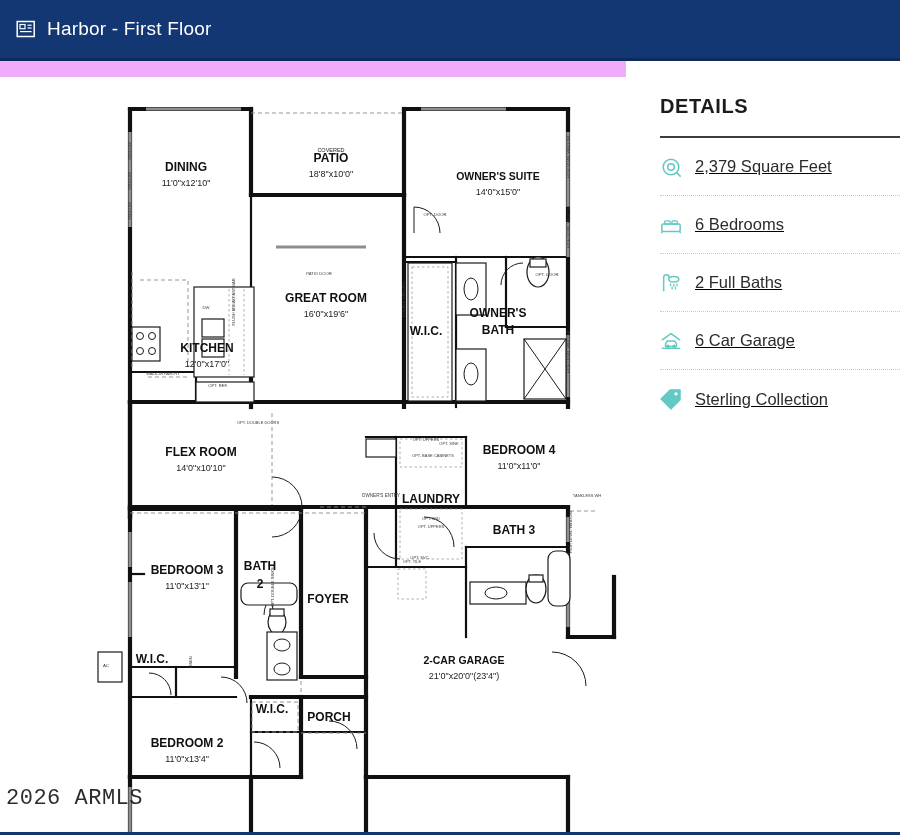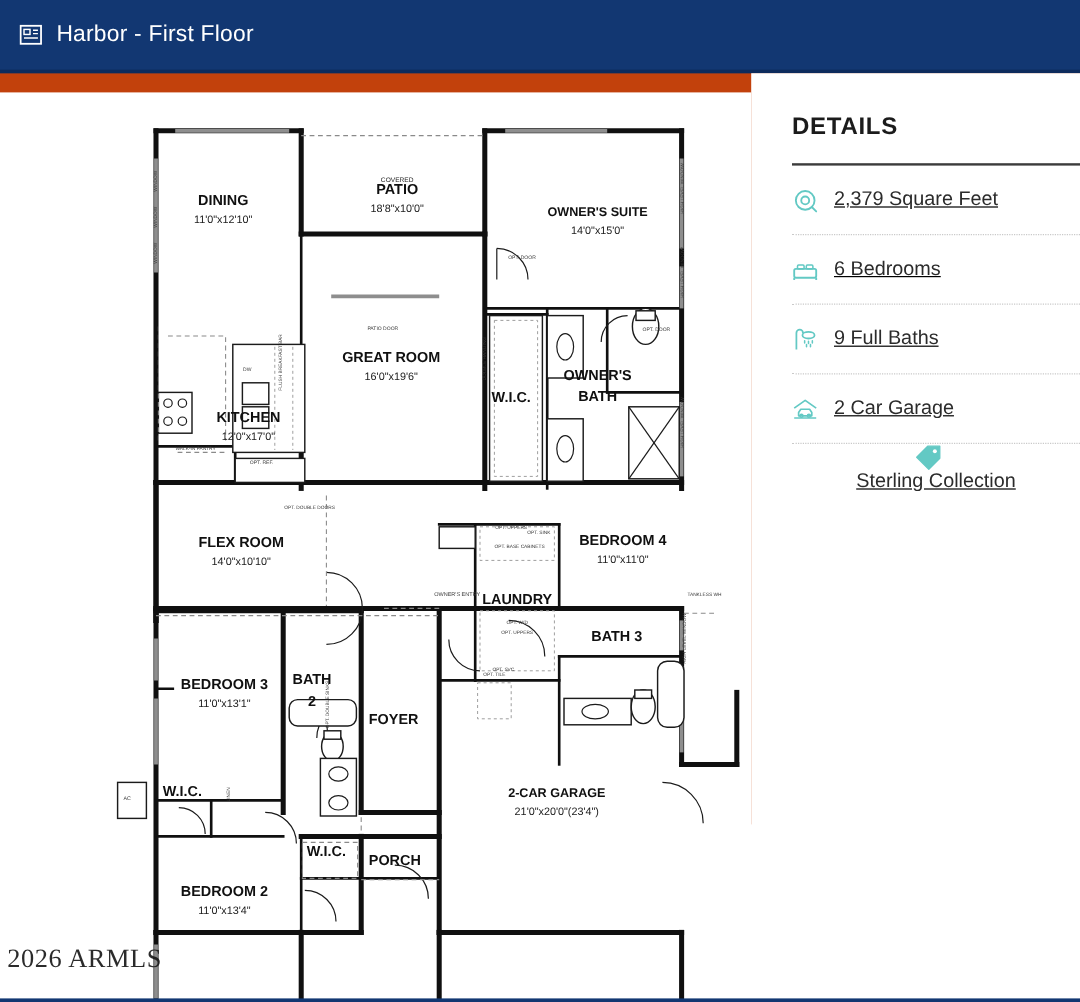--- a/index.html
+++ b/index.html
@@ -3,21 +3,21 @@
 <meta charset="utf-8">
 <style>
   * { box-sizing: border-box; }
   html, body {
     margin: 0; padding: 0;
     width: 900px; height: 835px;
     background: #ffffff;
     font-family: "Liberation Sans", sans-serif;
     overflow: hidden;
   }
-  #app { position: relative; width: 900px; height: 687px; background:#c2410c; }
+  #app { position: relative; width: 900px; height: 687px; background:#f0abfc; }
 
   
   #header {
     position: absolute; left:0; top:0; width:900px; height:61px;
     background: #123772;
     display: flex; align-items: center;
     border-bottom: 3px solid #0d2b5c;
   }
   #header .hdr-icon {
     margin-left: 16px; margin-right: 11px;
@@ -42,37 +42,37 @@
   #details .title-rule {
     margin: 18px 0 0 16px; width: 240px; height: 2px; background:#3c3c3c;
   }
   .detail-list { margin: 0 0 0 16px; padding:0; list-style:none;text-decoration:underline; }
   .detail-row {
     display:flex; align-items:center;
     height: 58px;
     border-bottom: 1px dotted #c9c9c9;
     width: 240px;
   }
-  .detail-row:last-child { border-bottom: none; flex-direction: column; }
+  .detail-row:last-child { border-bottom: none; }
   .detail-row .d-icon {
     width: 22px; height: 22px; flex: 0 0 22px;
     margin-right: 13px; display:block;
   }
   .detail-row .d-label {
     font-size: 16.5px; color: #2b2b2b; white-space: nowrap;
   }
 
   
   #plan { position: absolute; left: 0; top: 77px; width: 626px; height: 774px; background:#fff;padding-left:36px; }
   #plan svg { display:block; }
 
   
   #watermark {
     position: absolute; left: 6px; top: 786px;
-    font-family: Liberation Serif, serif;
+    font-family: Liberation Mono, monospace;
     font-size: 22px; color: #1a1a1a; letter-spacing: .5px;
     opacity: .92;
   }
   #footer-rule {
     position:absolute; left:0; top:832px; width:900px; height:3px; background:#123772;
   }
 </style>
 </head>
 <body>
 
@@ -375,31 +375,31 @@
               <path d="M2 19 L2 21 M22 19 L22 21" stroke="#63c9c4" stroke-width="1.7"></path>
             </svg></span>
           <span class="d-label">6 Bedrooms</span>
         </li>
         <li class="detail-row">
           <span class="d-icon"><svg viewBox="0 0 24 24" width="22" height="22">
               <path d="M4 21 L4 6 A3 3 0 0 1 10 6" fill="none" stroke="#63c9c4" stroke-width="1.6"></path>
               <ellipse cx="15" cy="8" rx="5.5" ry="3" fill="none" stroke="#63c9c4" stroke-width="1.6"></ellipse>
               <path d="M11.5 13 L11.5 15 M15 13.5 L15 15.5 M18.5 13 L18.5 15 M13.2 16.5 L13.2 18.5 M16.8 16.5 L16.8 18.5" stroke="#63c9c4" stroke-width="1.4" stroke-linecap="round"></path>
             </svg></span>
-          <span class="d-label">9 Full Baths</span>
+          <span class="d-label">2 Full Baths</span>
         </li>
         <li class="detail-row">
           <span class="d-icon"><svg viewBox="0 0 24 24" width="22" height="22">
               <path d="M2 11 L12 4 L22 11" fill="none" stroke="#63c9c4" stroke-width="1.6" stroke-linejoin="round"></path>
               <path d="M6 18 L6 15 L8 12 L16 12 L18 15 L18 18 Z" fill="none" stroke="#63c9c4" stroke-width="1.5" stroke-linejoin="round"></path>
               <circle cx="8.6" cy="18" r="1.4" fill="none" stroke="#63c9c4" stroke-width="1.3"></circle>
               <circle cx="15.4" cy="18" r="1.4" fill="none" stroke="#63c9c4" stroke-width="1.3"></circle>
               <path d="M2 20 L22 20" stroke="#63c9c4" stroke-width="1.5"></path>
             </svg></span>
-          <span class="d-label">2 Car Garage</span>
+          <span class="d-label">6 Car Garage</span>
         </li>
         <li class="detail-row">
           <span class="d-icon"><svg viewBox="0 0 24 24" width="22" height="22">
               <path d="M11 2 L22 2 L22 13 L12 23 L1 12 Z" fill="#63c9c4" stroke="#63c9c4" stroke-width="1.2" stroke-linejoin="round"></path>
               <circle cx="17.5" cy="6.5" r="1.8" fill="#ffffff"></circle>
             </svg></span>
           <span class="d-label">Sterling Collection</span>
         </li>
       </ul>
   </div>

